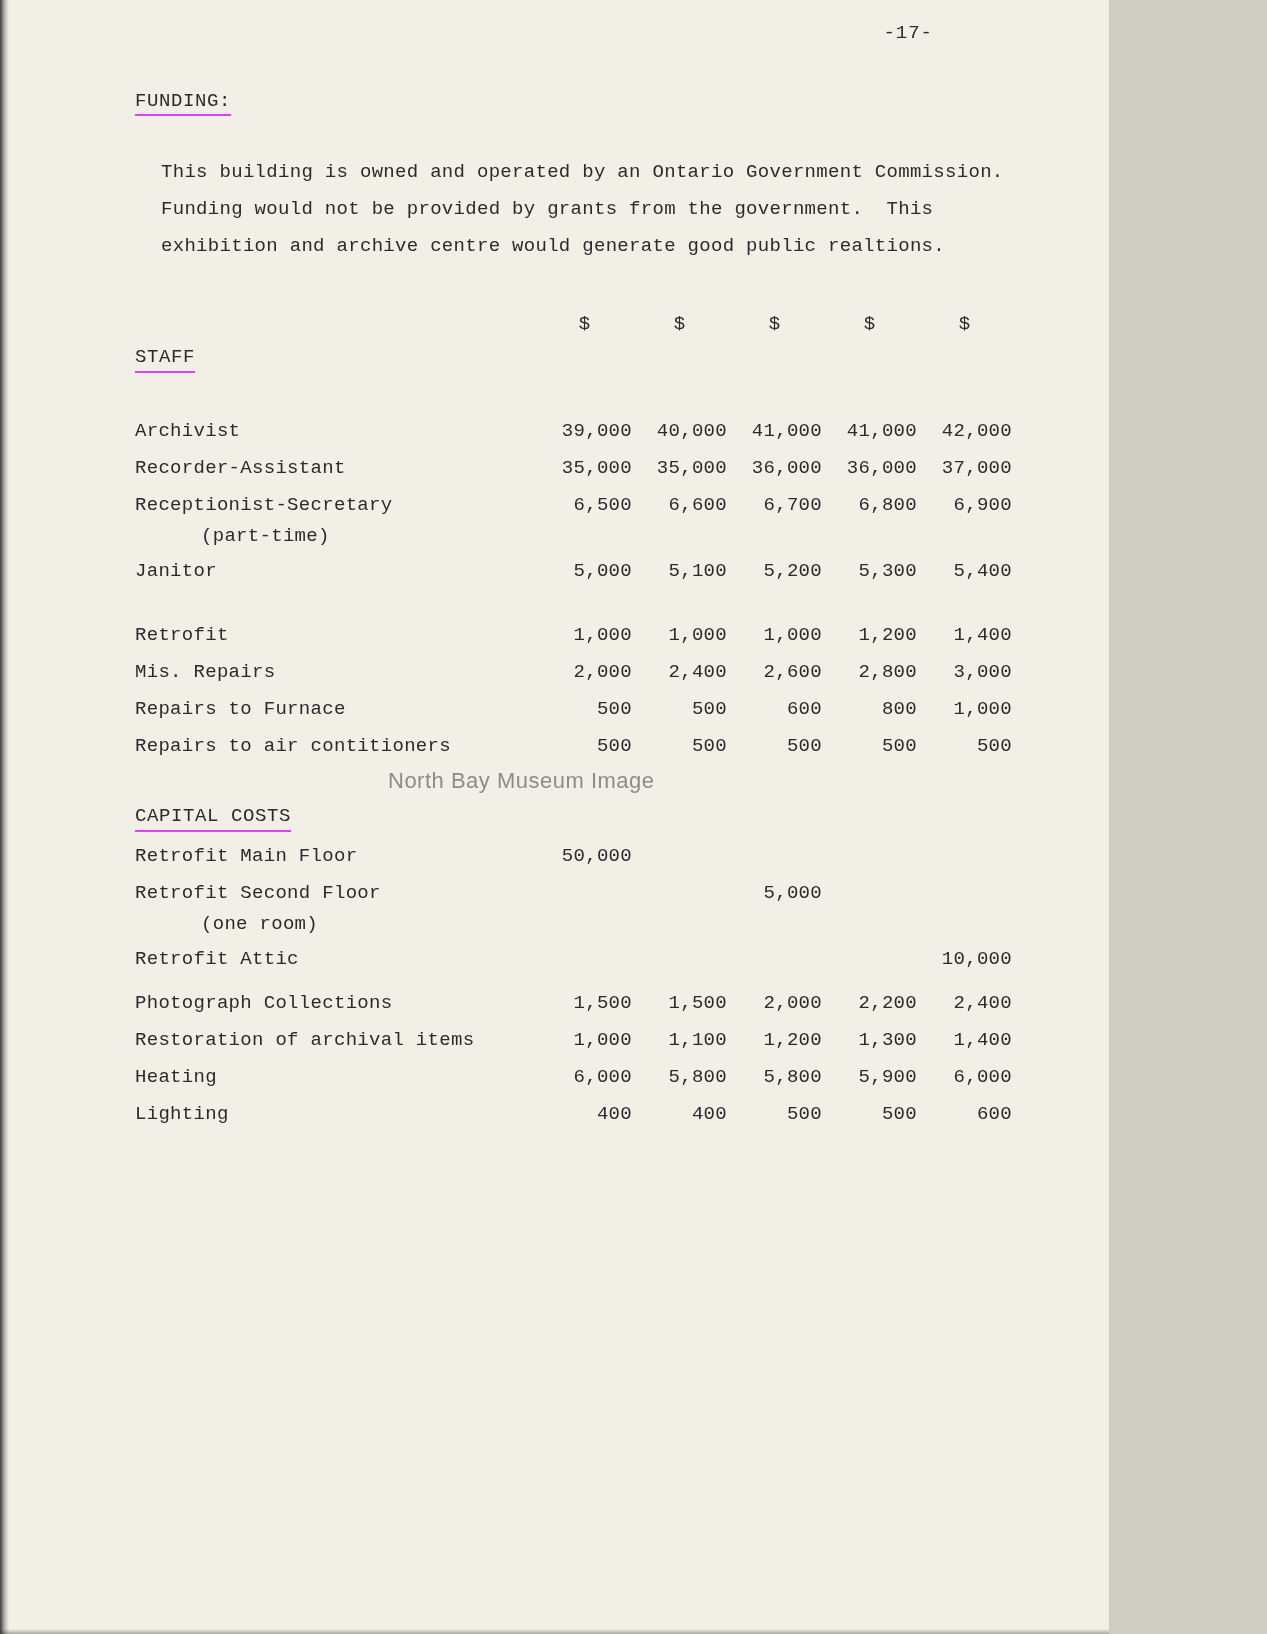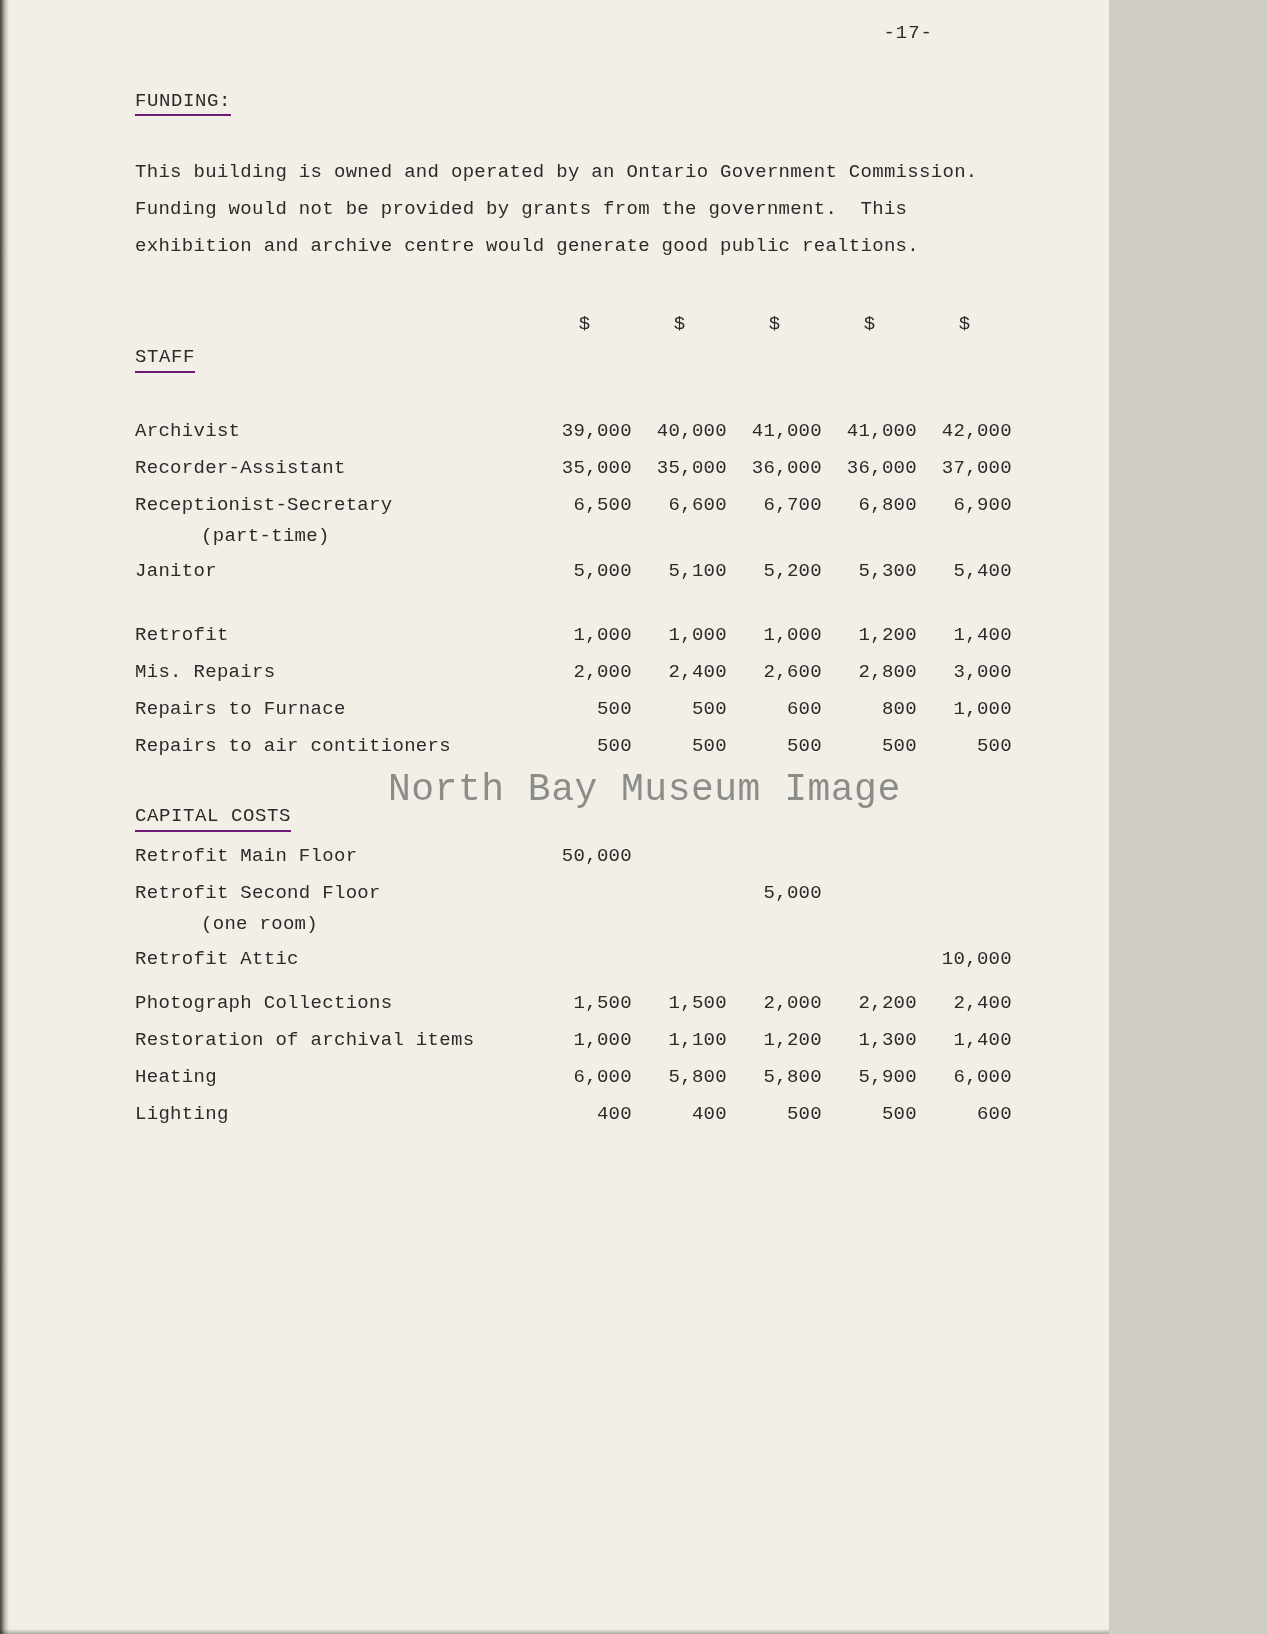--- a/index.html
+++ b/index.html
@@ -35,29 +35,30 @@
     letter-spacing: 1px;
   }
   .content {
     position: absolute;
     left: 135px;
     top: 90px;
     width: 1010px;
   }
   .underline {
     display: inline-block;
-    border-bottom: 2px solid #701a75;
+    border-bottom: 2px solid #d946ef;
     padding-bottom: 2px;
     letter-spacing: 0.6px;
   }
   .paragraph { margin-top: 38px; }
   .para-line {
     line-height: 37px;
     letter-spacing: 0.3px;
     white-space: pre;
+    margin-left: 26px;
   }
   .budget-table { margin-top: 48px; }
   .grid-row {
     display: grid;
     grid-template-columns: 402px repeat(5, 95px);
     align-items: end;
   }
   .ycell { text-align: center; }
   .dollar-row { margin-top: 3px; }
   .dollar-row .ycell { text-align: center; }
@@ -79,22 +80,22 @@
   .sec-1 { margin-top: 40px; }
   .sec-1 .section-rows { margin-top: 16px; }
   .sec-2 { margin-top: 46px; }
   .sec-2 .section-rows { margin-top: 12px; }
   .sec-3 { margin-top: 20px; }
   .sec-3 .section-rows { margin-top: 10px; }
   .watermark {
     position: absolute;
     left: 388px;
     top: 768px;
-    font-family: Liberation Mono, monospace;
-    font-size: 38px;
+    font-family: Liberation Sans, sans-serif;
+    font-size: 22px;
     color: rgba(112, 112, 112, 0.78);
     letter-spacing: 0.5px;
     white-space: nowrap;
     pointer-events: none;
   }
 </style>
 </head>
 <body>
 
 <div class="page">

